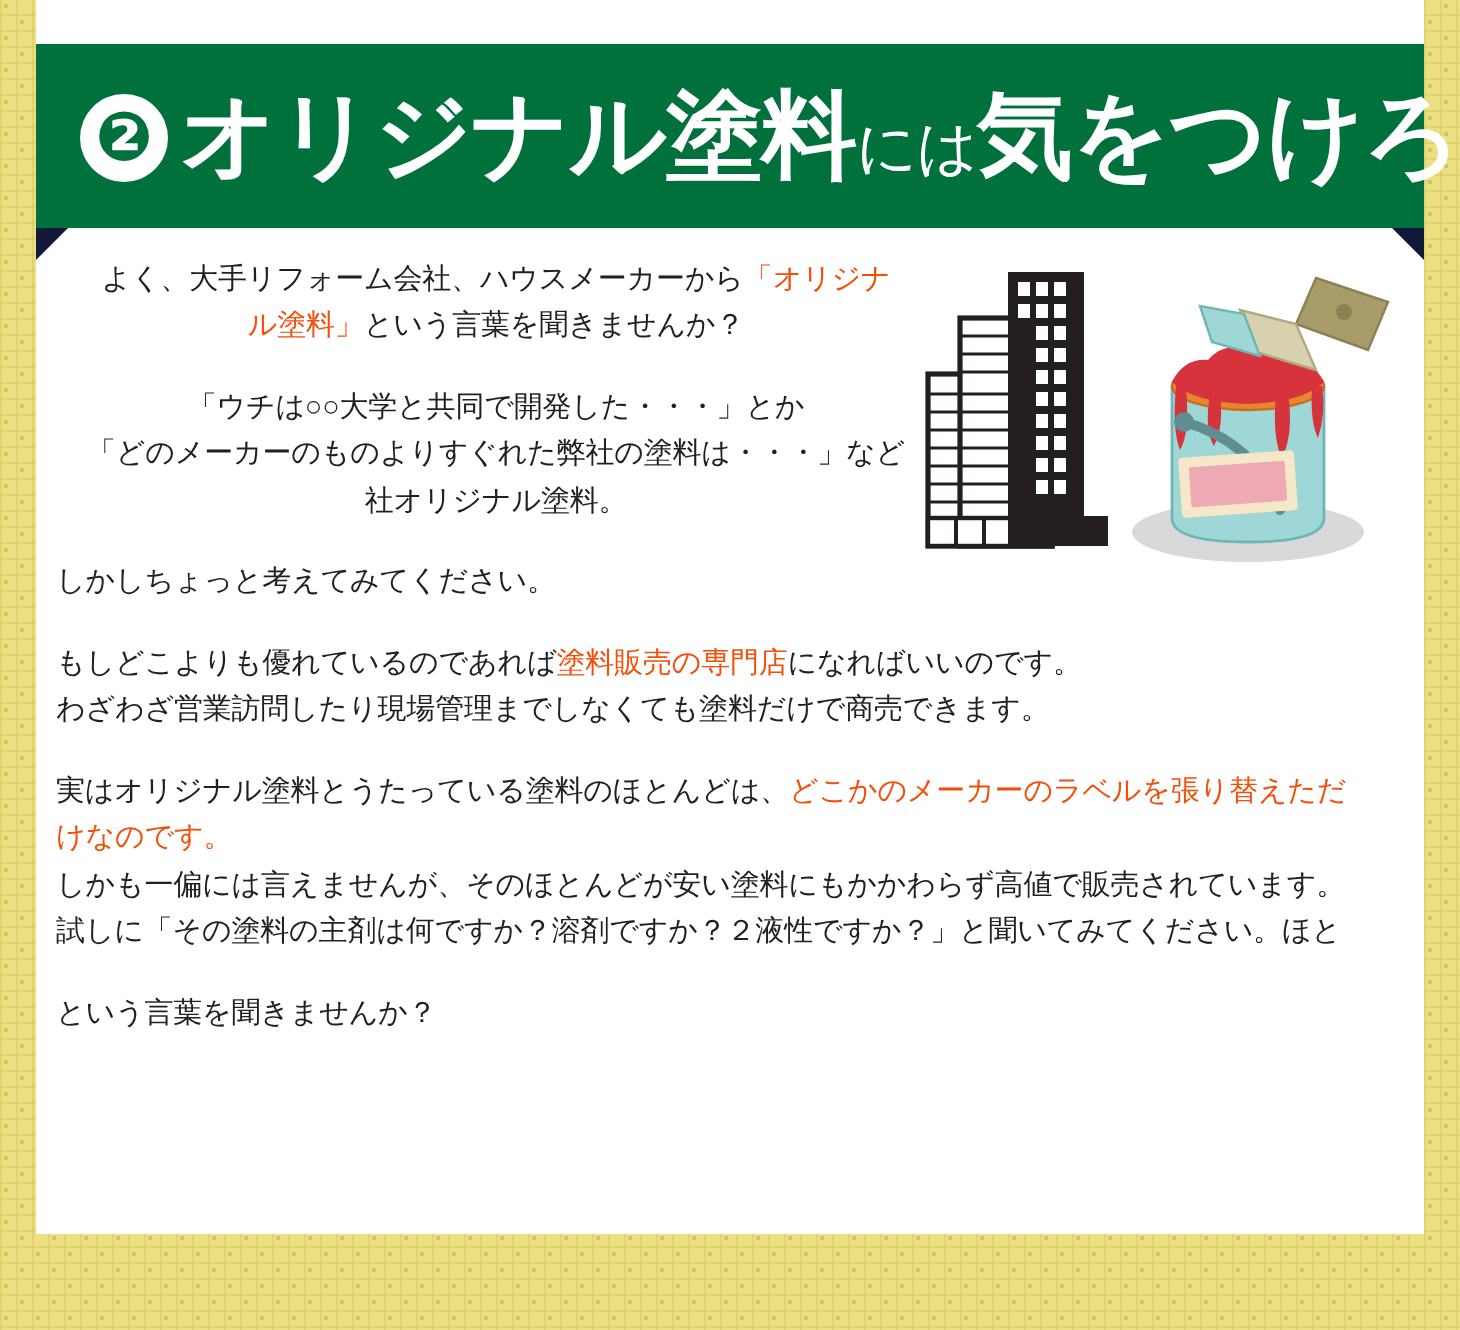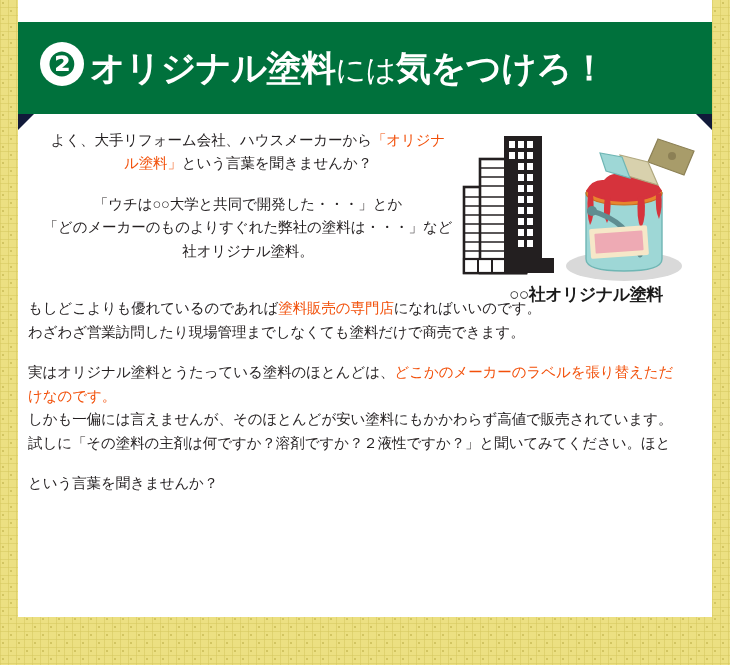--- a/index.html
+++ b/index.html
@@ -78,21 +78,21 @@
     font-size: 34px;
     font-weight: bold;
     line-height: 1;
     margin-right: 6px;
     position: relative;
     top: -4px;
     font-family: "DejaVu Sans", sans-serif;
   }
   .title-main {
     color: #ffffff;
-    font-size: 35px;
+    font-size: 48px;
     font-weight: bold;
     letter-spacing: -0.5px;
   }
   .title-small {
     color: #ffffff;
     font-size: 30px;
     font-weight: normal;
     letter-spacing: -0.5px;
   }
 
@@ -188,20 +188,23 @@
     <div class="spacer"></div>
 
     <div class="para narrow">
       <span>「ウチは○○大学と共同で開発した・・・」とか</span><br>
       <span>「どのメーカーのものよりすぐれた弊社の塗料は・・・」など</span><br>
       <span>社オリジナル塗料。</span>
     </div>
 
     <div class="spacer"></div>
 
+    <div class="para">
+      <span>しかしちょっと考えてみてください。</span>
+    </div>
 
     <div class="spacer"></div>
 
     <div class="para">
       <span>もしどこよりも優れているのであれば</span><span class="hl">塗料販売の専門店</span><span>になればいいのです。</span><br>
       <span>わざわざ営業訪問したり現場管理までしなくても塗料だけで商売できます。</span>
     </div>
 
     <div class="spacer"></div>
 
@@ -310,15 +313,14 @@
         <circle cx="210" cy="25" r="4" fill="#8c8055"></circle>
 
         <path d="M186 31 L196 54 L166 45 L158 24 Z" fill="#d8d1ad" stroke="#b0a87f" stroke-width="1.2"></path>
 
         <path d="M160 26 L168 47 L144 40 L138 22 Z" fill="#9ed7d6" stroke="#6fb6b4" stroke-width="1.2"></path>
       </g>
 
     </svg>
   </div>
 
-  <div id="illust-caption">○○社オリジナル塗料</div>
 
 </div>
 
 </body></html>

